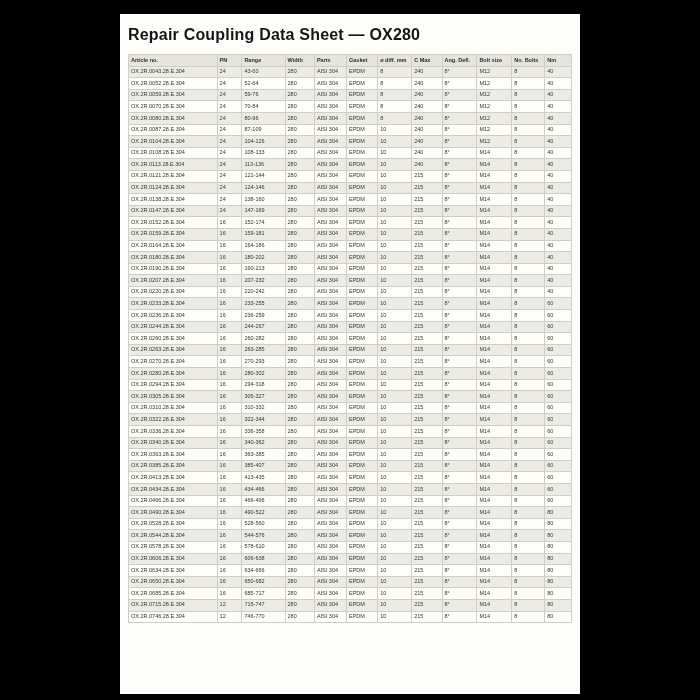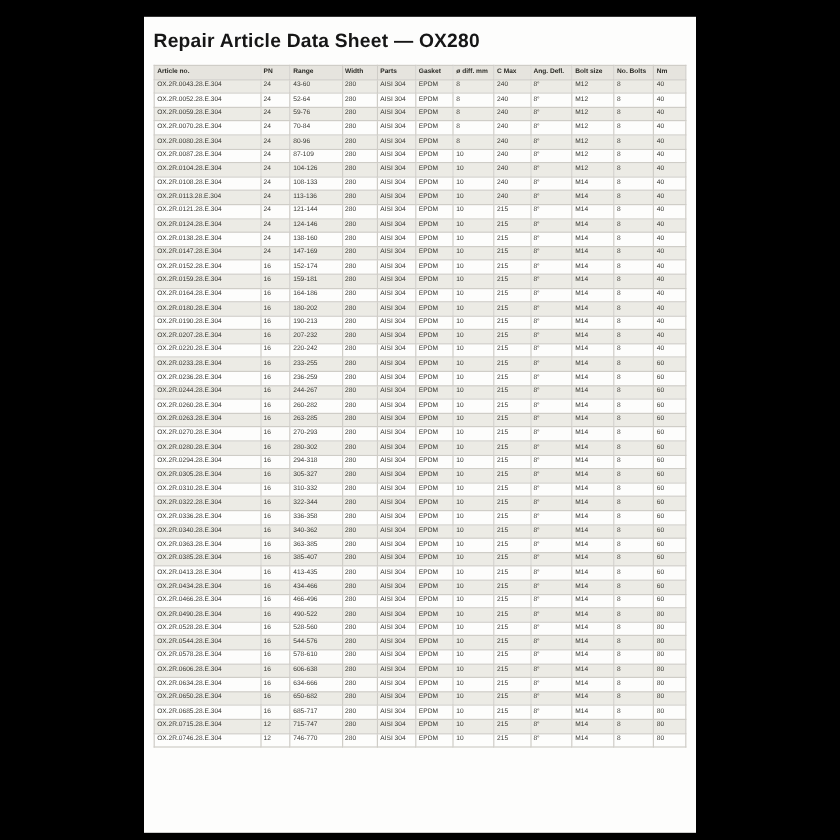--- a/index.html
+++ b/index.html
@@ -45,21 +45,21 @@
   col.c9  { width: 7.6%;  }
   col.c10 { width: 7.6%;  }
   col.c11 { width: 7.2%;  }
   col.c12 { width: 5.8%;  }
 </style>
 </head>
 <body>
 
 <div class="frame">
   <div class="page">
-    <h1 class="page-title">Repair Article Data Sheet — OX280</h1>
+    <h1 class="page-title">Repair Coupling Data Sheet — OX280</h1>
     <table class="datasheet">
       <colgroup>
         <col class="c1">
           <col class="c2">
           <col class="c3">
           <col class="c4">
         <col class="c5">
           <col class="c6">
           <col class="c7">
           <col class="c8">

